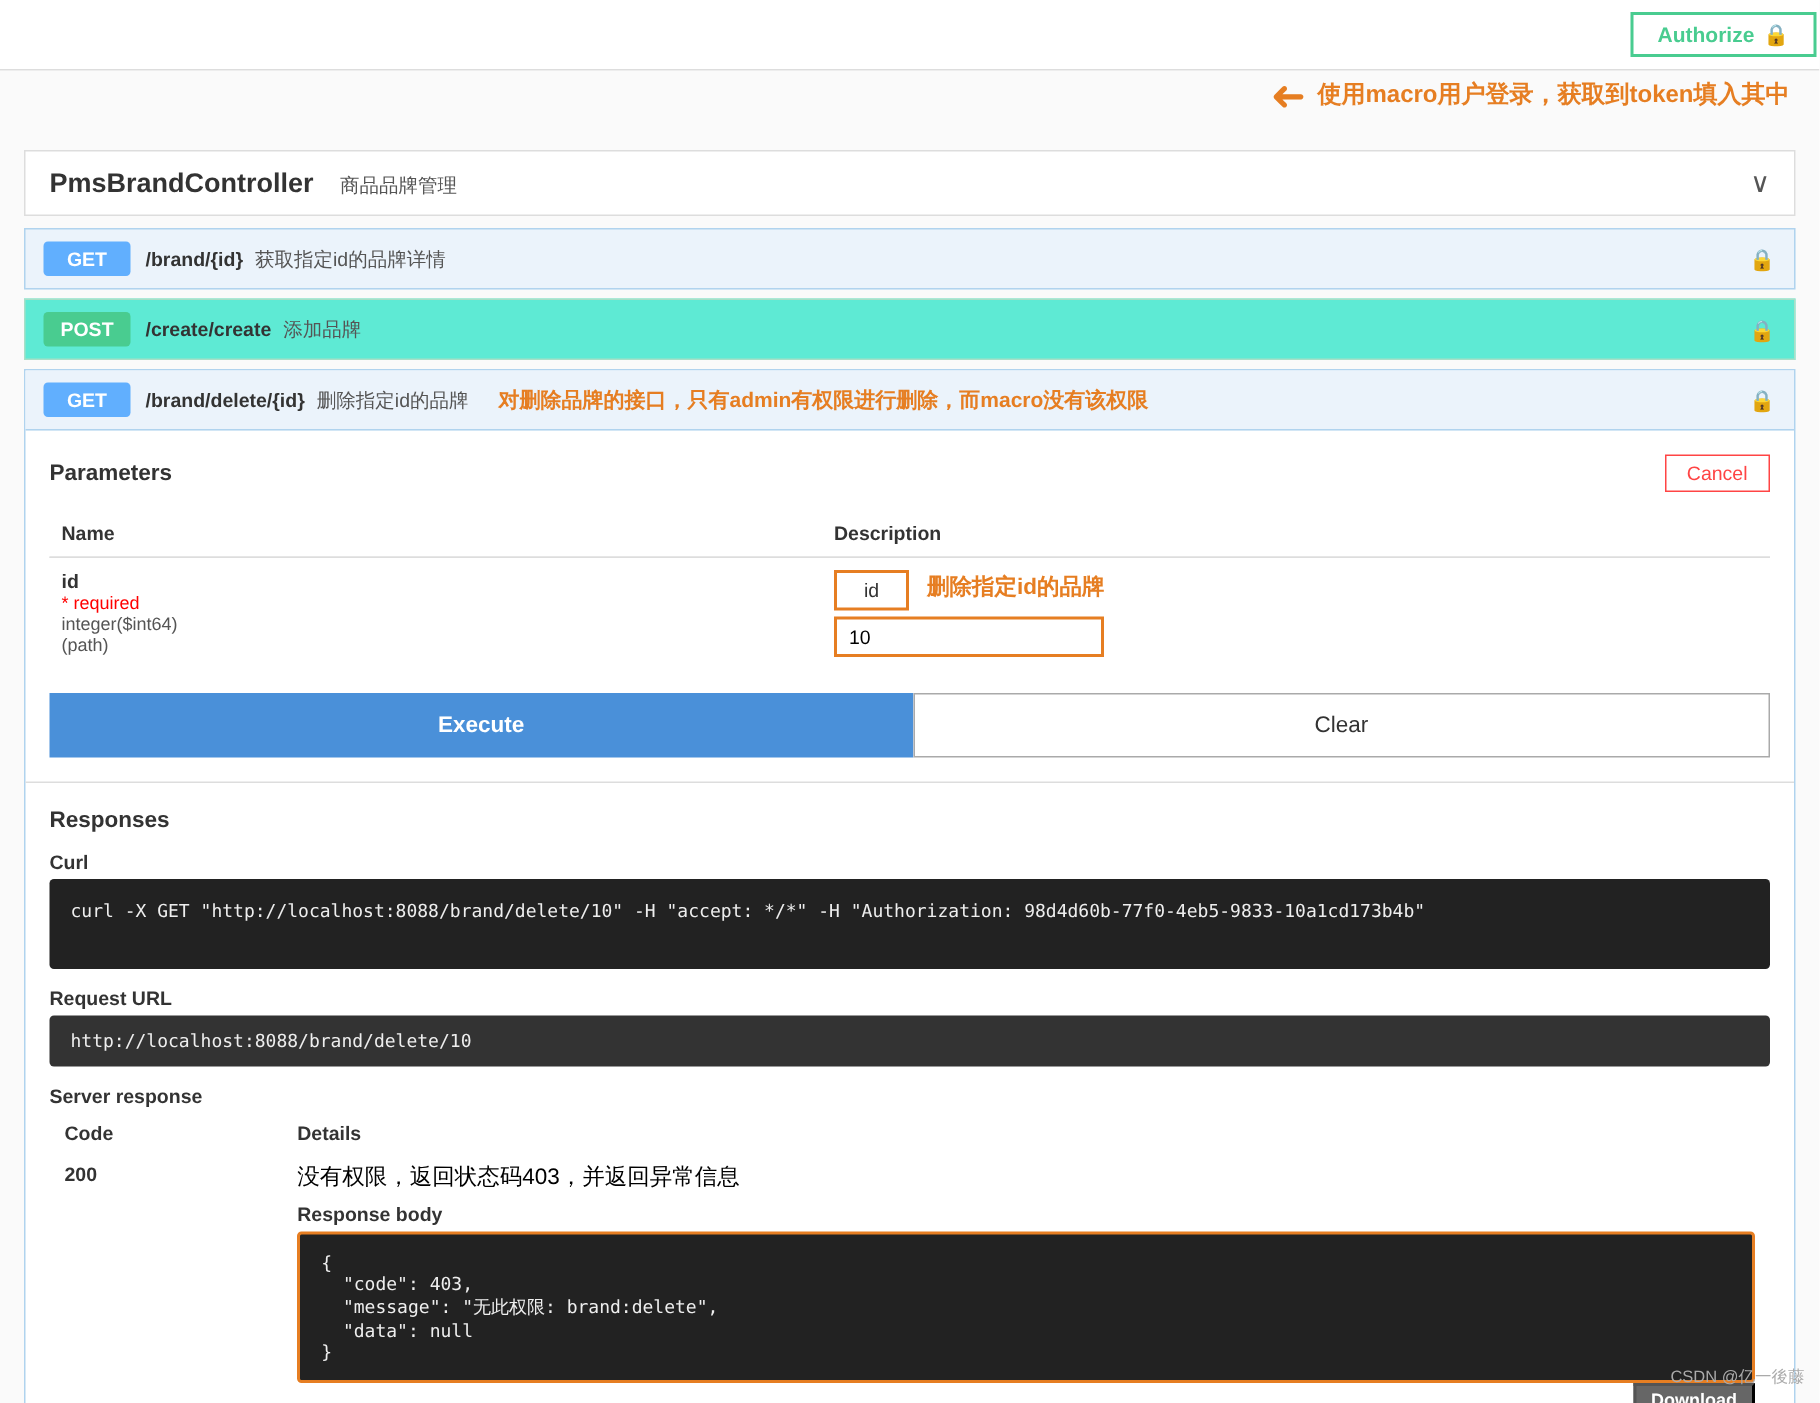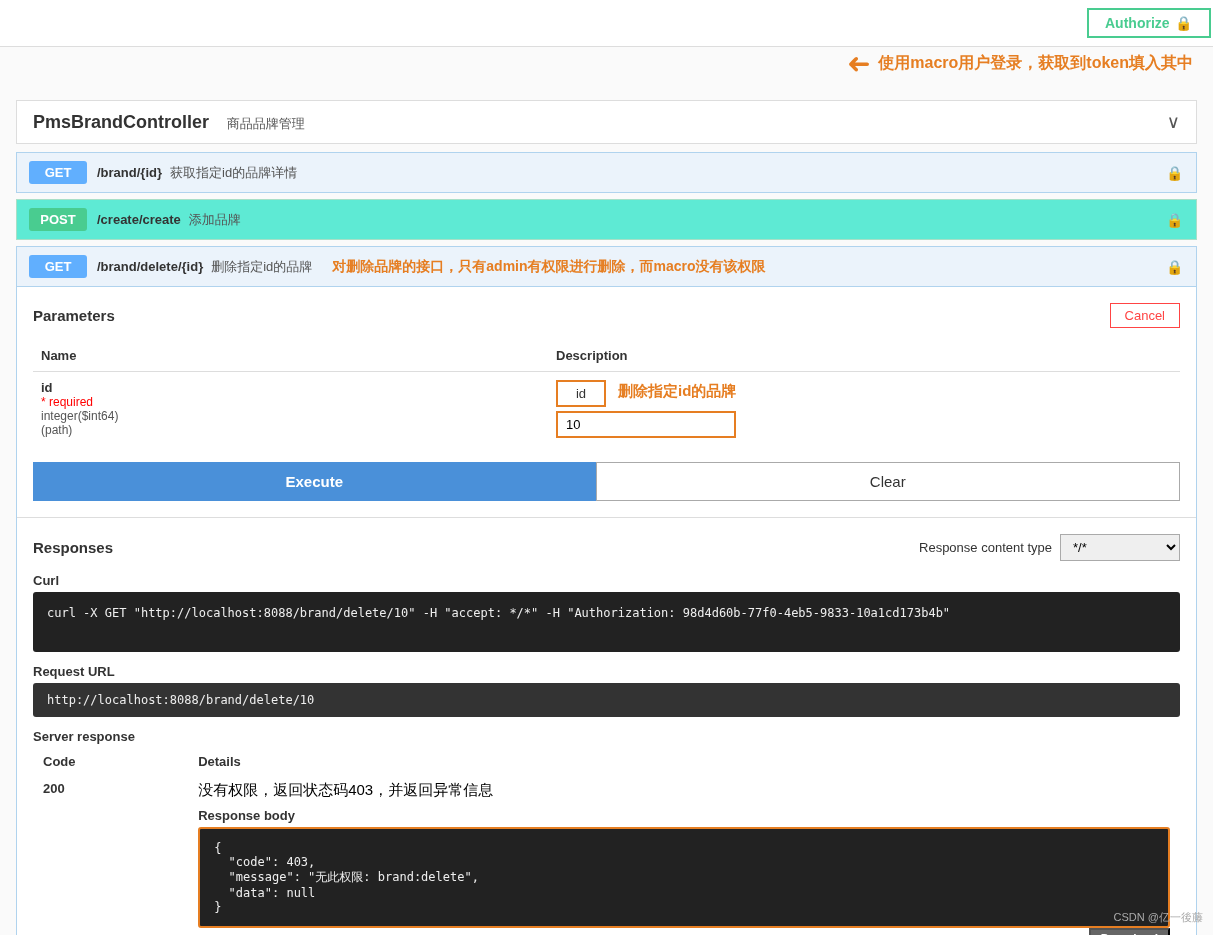--- a/index.html
+++ b/index.html
@@ -214,21 +214,21 @@
     }
     .execute-clear-row {
       display: flex;
       margin-top: 8px;
     }
     .execute-btn {
       flex: 1;
       background: #4a90d9;
       color: #fff;
       border: none;
-      padding: 0;
+      padding: 13px;
       font-size: 15px;
       font-weight: bold;
       cursor: pointer;
     }
     .clear-btn {
       flex: 1;
       background: #fff;
       color: #333;
       border: 1px solid #aaa;
       padding: 10px;
@@ -448,26 +448,20 @@
 
       <div class="execute-clear-row">
         <button class="execute-btn">Execute</button>
         <button class="clear-btn">Clear</button>
       </div>
     </div>
 
     <div class="responses-section">
       <div class="responses-header">
         <span class="responses-title">Responses</span>
-        <div class="response-content-type">
-          <span>Response content type</span>
-          <select>
-            <option>*/*</option>
-          </select>
-        </div>
       </div>
 
       <div class="curl-section">
         <div class="section-label">Curl</div>
         <div class="code-block">curl -X GET "http://localhost:8088/brand/delete/10" -H "accept: */*" -H "Authorization: 98d4d60b-77f0-4eb5-9833-10a1cd173b4b"</div>
       </div>
 
       <div class="request-url-section">
         <div class="section-label">Request URL</div>
         <div class="url-block">http://localhost:8088/brand/delete/10</div>

